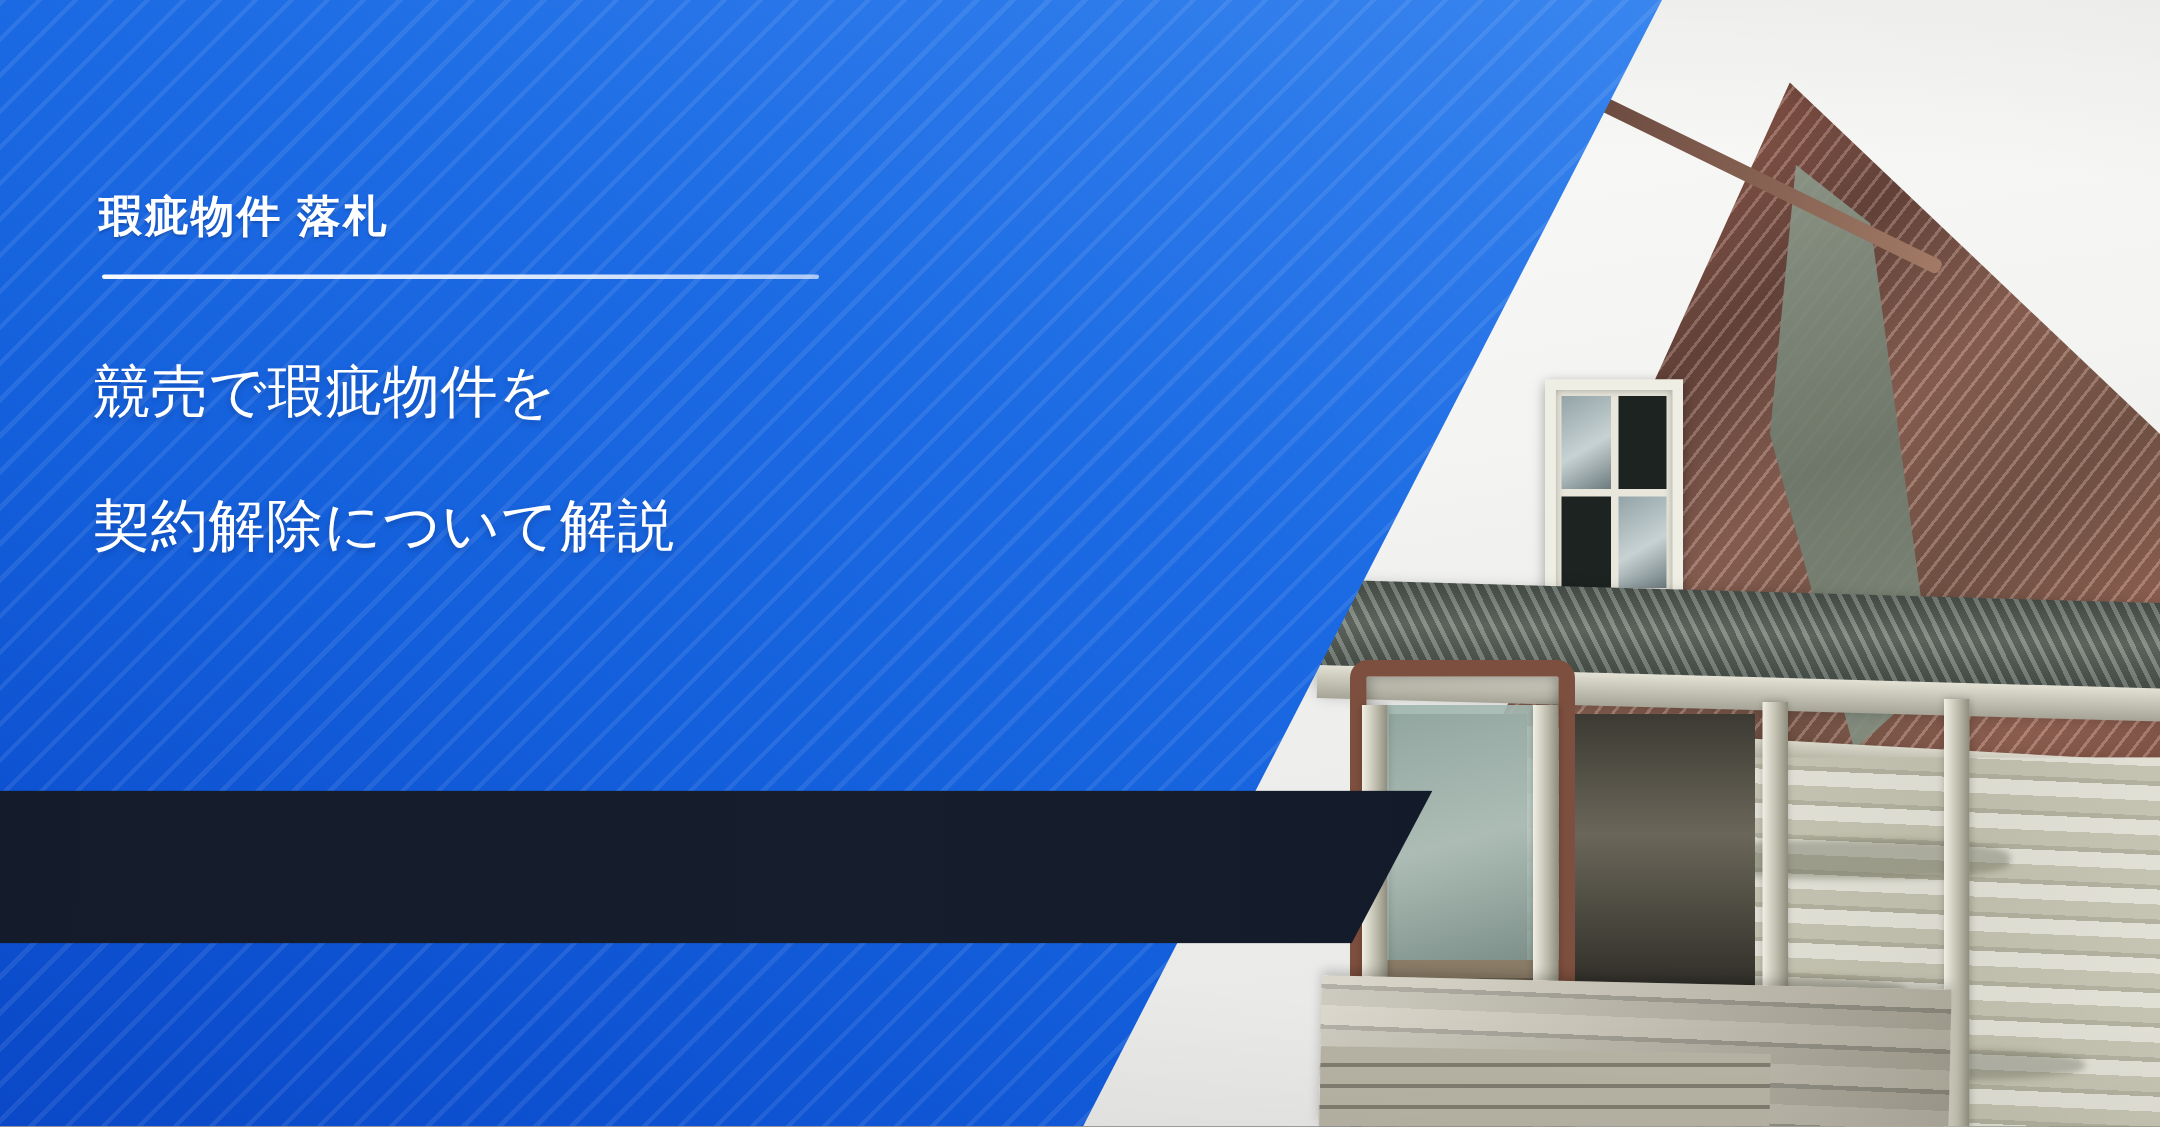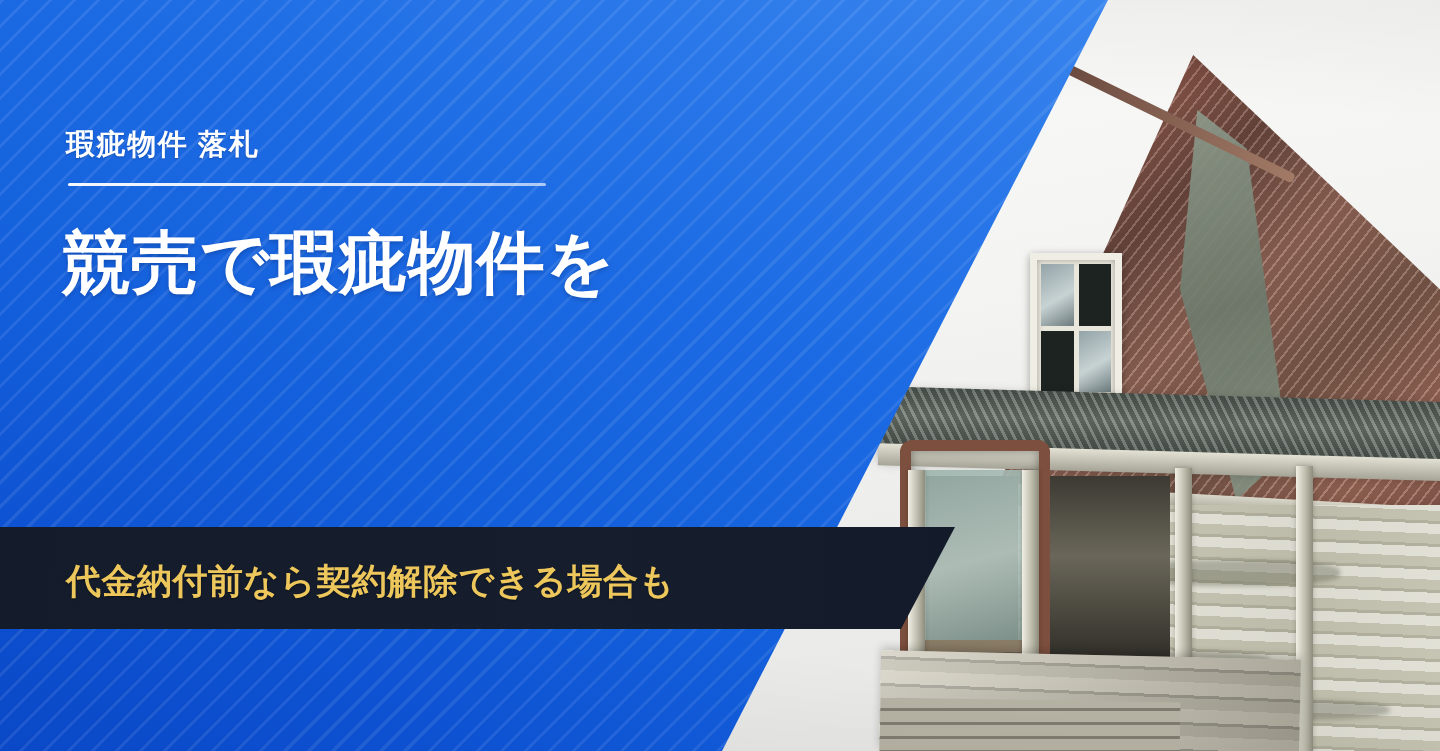--- a/index.html
+++ b/index.html
@@ -243,21 +243,21 @@
   .rule{
     position:absolute; left:68px; top:183px; width:478px; height:3px;
     background:linear-gradient(90deg,rgba(255,255,255,.96),rgba(255,255,255,.82) 70%,rgba(255,255,255,.62));
     border-radius:2px;
   }
   .headline{
     position:absolute; left:62px; top:218px; width:880px;
   }
   .headline .ln{
     display:block;
-    font-size:68px; font-weight:700; color:#ffffff;
+    font-size:38px; font-weight:400; color:#ffffff;
     line-height:89px; letter-spacing:.012em;
     white-space:nowrap;
     text-shadow:0 2px 4px rgba(0,20,70,.26);
   }
 
   
   .darkband{
     position:absolute; left:0; top:527px; width:980px; height:102px;
     background:linear-gradient(92deg,#141b2b 0%, #161e2e 60%, #131a29 100%);
     clip-path:polygon(0 0, 955px 0, 901px 102px, 0 102px);
@@ -326,19 +326,19 @@
 
   <div class="bluepanel"></div>
 
   <div class="content">
     <div class="eyebrow">瑕疵物件 落札</div>
 
     <div class="rule"></div>
 
     <div class="headline">
       <span class="ln">競売で瑕疵物件を</span>
+      <span class="ln">契約解除について解説</span>
     </div>
   </div>
 
   <div class="darkband"></div>
-  <div class="subtitle">代金納付前なら契約解除できる場合も</div>
 
 </div>
 
 </body></html>

